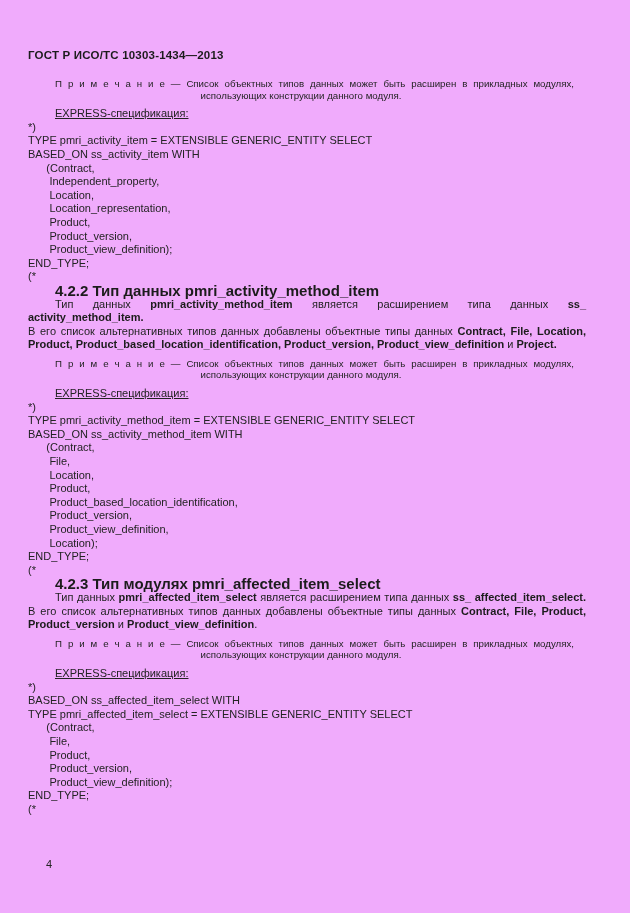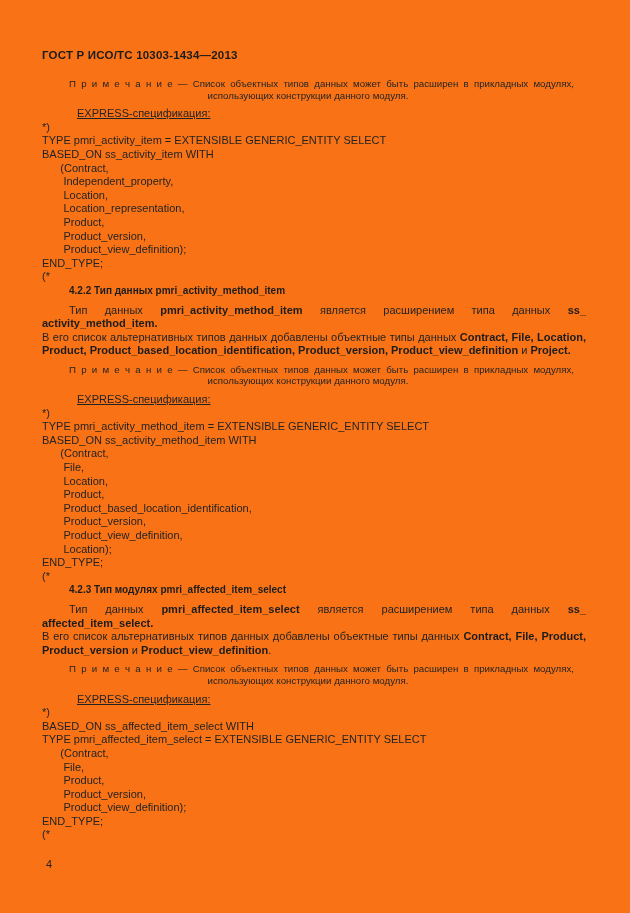--- a/index.html
+++ b/index.html
@@ -4,24 +4,24 @@
 <style>
   html, body {
     margin: 0;
     padding: 0;
     background: #f7f7f6;
   }
   .page {
     width: 630px;
     height: 913px;
     box-sizing: border-box;
-    background: #f97316;
+    background: #f0abfc;
     font-family: "Liberation Sans", sans-serif;
     color: #232323;
-    padding: 48px 44px 0 42px;
+    padding: 48px 44px 0 28px;
     position: relative;
     overflow: hidden;
   }
   .doc-header {
     font-weight: bold;
     font-size: 11.5px;
     line-height: 14px;
     letter-spacing: 0.2px;
     margin-bottom: 16px;
     color: #1c1c1c;
@@ -32,36 +32,35 @@
     margin: 6px 12px 6px 0;
   }
   .note-line { min-height: 11.6px; text-align: center; }
   .indent { text-indent: 27px; }
   .just { text-align: justify; text-align-last: justify; }
   .express {
     font-size: 11px;
     line-height: 13.6px;
     margin-top: 6px;
   }
-  .express .u { text-decoration: underline; margin-left: 8px; }
+  .express .u { text-decoration: underline; }
   .code {
     font-size: 11px;
     line-height: 13.6px;
   }
   .code-line { white-space: pre; min-height: 13.6px; }
   .heading {
     font-weight: bold;
-    font-size: 10px;
+    font-size: 15px;
     line-height: 13.6px;
     color: #1c1c1c;
   }
   .para {
     font-size: 11px;
     line-height: 13.6px;
-    margin-top: 6px;
   }
   .para-line { min-height: 13.6px; }
   .b { font-weight: bold; color: #1c1c1c; text-align: right; }
   .page-number {
     position: absolute;
     left: 46px;
     top: 858px;
     font-size: 11px;
     line-height: 13.6px;
   }

